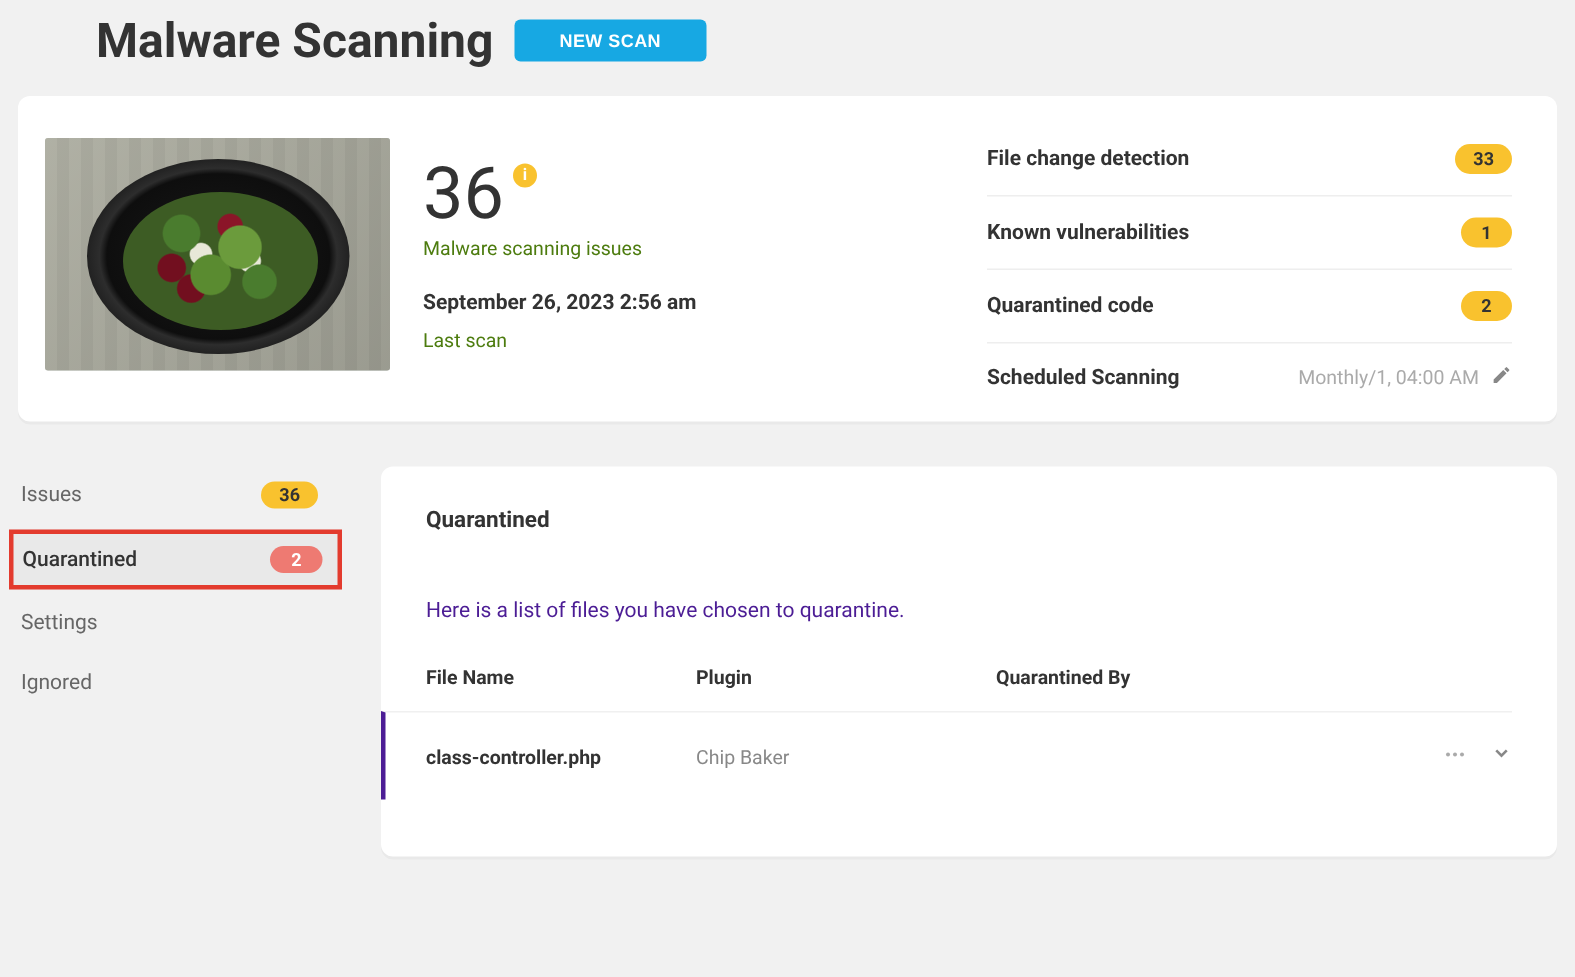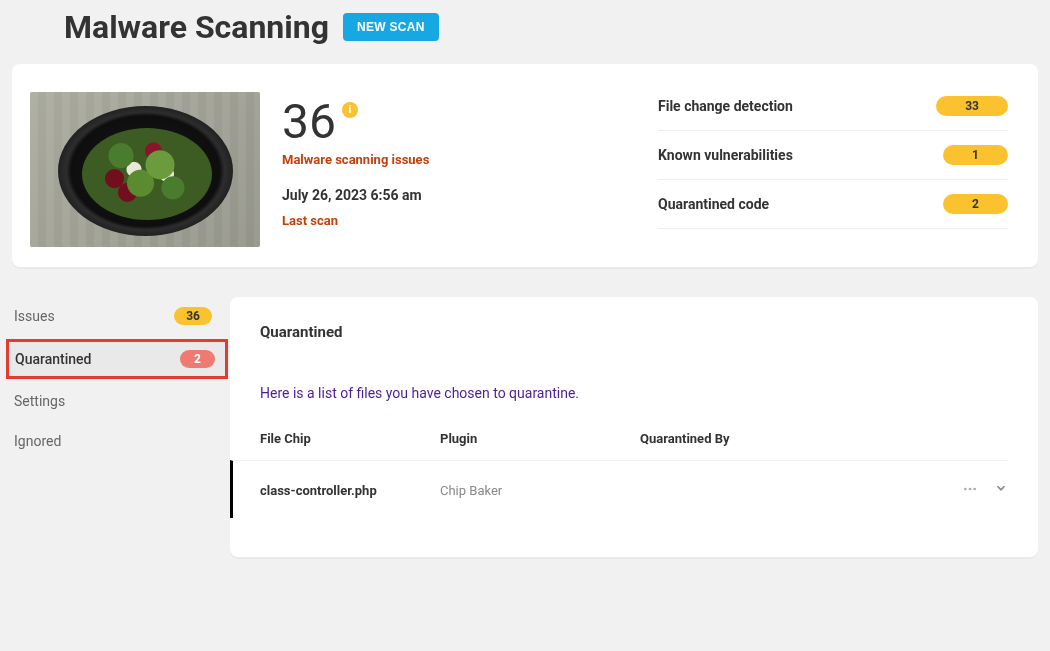--- a/index.html
+++ b/index.html
@@ -26,21 +26,21 @@
       font-weight: 700;
       color: #333;
     }
     .btn-new-scan {
       background: #17A8E3;
       color: #fff;
       font-size: 12px;
       font-weight: 600;
       letter-spacing: 0.3px;
       border: none;
-      padding: 7px 14px;
+      padding: 7px 30px;
       border-radius: 4px;
       cursor: pointer;
     }
 
     
     .card {
       background: #fff;
       border-radius: 8px;
       box-shadow: 0 2px 0 rgba(0,0,0,0.03);
       padding: 28px 30px 20px 12px;
@@ -99,21 +99,21 @@
     }
     .big-num-row { display:flex; align-items:flex-start; gap:6px; }
     .big-num { font-size: 48px; font-weight:400; color:#333; line-height:1; }
     .info-dot {
       width:16px; height:16px; border-radius:50%;
       background:#F9C22E; color:#fff;
       font-size:11px; font-weight:700;
       display:flex; align-items:center; justify-content:center;
       margin-top:4px;
     }
-    .sub-label { font-size:13px; color:#c2410c; margin-bottom:14px;font-weight:bold; }
+    .sub-label { font-size:13px; color:#4d7c0f; margin-bottom:14px; }
     .scan-date { font-size:14px; font-weight:700; color:#333; margin-bottom:4px; }
 
     .ov-right {
       width: 350px;
       display:flex;
       flex-direction:column;
     }
     .stat-row {
       display:flex;
       justify-content:space-between;
@@ -123,40 +123,40 @@
       font-size:14px;
       font-weight:700;
       color:#333;
     }
     .stat-row:first-child { padding-top: 4px; }
     .pill {
       background:#F9C22E;
       color:#333;
       font-size:12px;
       font-weight:700;
-      padding: 3px 29px;
+      padding: 3px 12px;
       border-radius: 12px;
       min-width:34px;
       text-align:center;
     }
     .sched-row {
       display:flex;
       justify-content:space-between;
       align-items:center;
       padding: 14px 0 0 0;
       font-size:14px;
     }
     .sched-label { font-weight:700; color:#333; }
     .sched-val { color:#aaa; font-size:13px; display:flex; align-items:center; gap:8px; }
     .pencil-icon svg { width:14px; height:14px; fill:#888; }
 
     
     .lower {
       display:flex;
-      gap:8px;
+      gap:32px;
       margin-top:30px;
       align-items:flex-start;
     }
     .sidebar {
       width: 210px;
       display:flex;
       flex-direction:column;
       gap:4px;
     }
     .side-item {
@@ -212,21 +212,21 @@
     .col-file { flex:0 0 180px; }
     .col-plugin { flex:0 0 200px; }
     .col-by { flex:1; }
     .col-actions { flex:0 0 60px; text-align:right; }
     .tbl-row {
       display:flex;
       align-items:center;
       font-size:14px;
       color:#333;
       padding: 20px 0 18px 0;
-      border-left: 3px solid #000000;
+      border-left: 3px solid #4c1d95;
       margin-left:-30px;
       padding-left:27px;
       border-top:1px solid #f0f0f0;
     }
     .cell-file { flex:0 0 180px; font-weight:700; color:#333; font-size:13px;}
     .cell-plugin { flex:0 0 200px; color:#888; font-size:13px;}
     .cell-by { flex:1; color:#888; font-size:13px;}
     .cell-actions { flex:0 0 60px; display:flex; gap:16px; justify-content:flex-end; color:#888; }
     .dots-icon, .chevron-icon { cursor:pointer; }
   </style>
@@ -245,37 +245,48 @@
       <div class="site-thumb">
         <div class="plate"></div>
         <div class="salad"></div>
       </div>
       <div class="ov-stats">
         <div class="big-num-row">
           <div class="big-num">36</div>
           <div class="info-dot">i</div>
         </div>
         <div class="sub-label">Malware scanning issues</div>
-        <div class="scan-date">July 26, 2023 6:56 am</div>
+        <div class="scan-date">September 26, 2023 2:56 am</div>
         <div class="sub-label">Last scan</div>
       </div>
     </div>
     <div class="ov-right">
       <div class="stat-row">
         <span>File change detection</span>
         <span class="pill">33</span>
       </div>
       <div class="stat-row">
         <span>Known vulnerabilities</span>
         <span class="pill">1</span>
       </div>
       <div class="stat-row">
         <span>Quarantined code</span>
         <span class="pill">2</span>
       </div>
+      <div class="sched-row">
+        <span class="sched-label">Scheduled Scanning</span>
+        <span class="sched-val">
+          <span>Monthly/1, 04:00 AM</span>
+          <span class="pencil-icon">
+            <svg viewBox="0 0 24 24">
+                <path d="M3 17.25V21h3.75l11-11.04-3.75-3.75L3 17.25zM20.71 7.04a1 1 0 0 0 0-1.41l-2.34-2.34a1 1 0 0 0-1.41 0l-1.83 1.83 3.75 3.75 1.83-1.83z"></path>
+              </svg>
+          </span>
+        </span>
+      </div>
     </div>
   </div>
 
   <div class="lower">
     <div class="sidebar">
       <div class="side-item">
         <span>Issues</span>
         <span class="pill-yellow">36</span>
       </div>
       <div class="side-item active highlight">
@@ -287,21 +298,21 @@
       </div>
       <div class="side-item">
         <span>Ignored</span>
       </div>
     </div>
 
     <div class="panel">
       <div class="panel-title">Quarantined</div>
       <div class="panel-desc">Here is a list of files you have chosen to quarantine.</div>
       <div class="tbl-head">
-        <div class="col-file">File Chip</div>
+        <div class="col-file">File Name</div>
         <div class="col-plugin">Plugin</div>
         <div class="col-by">Quarantined By</div>
         <div class="col-actions"></div>
       </div>
       <div class="tbl-row">
         <div class="cell-file">class-controller.php</div>
         <div class="cell-by">Chip Baker</div>
         <div class="cell-actions">
           <span class="dots-icon">
             <svg width="16" height="16" viewBox="0 0 24 24" fill="#aaa">

